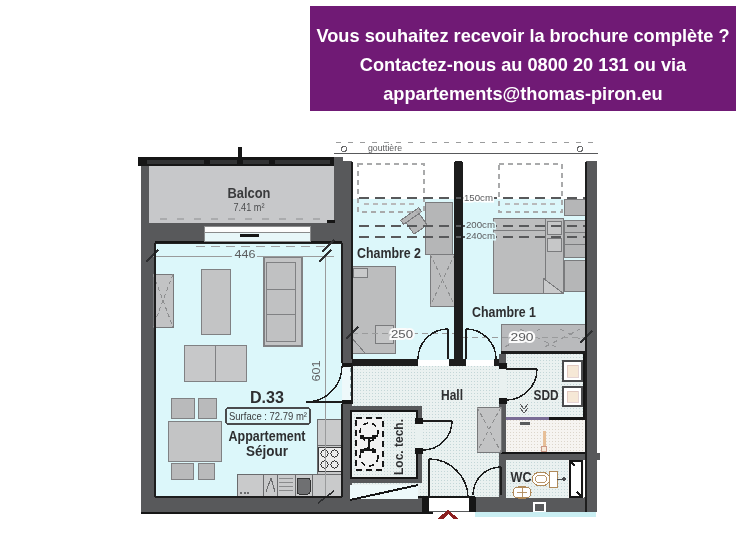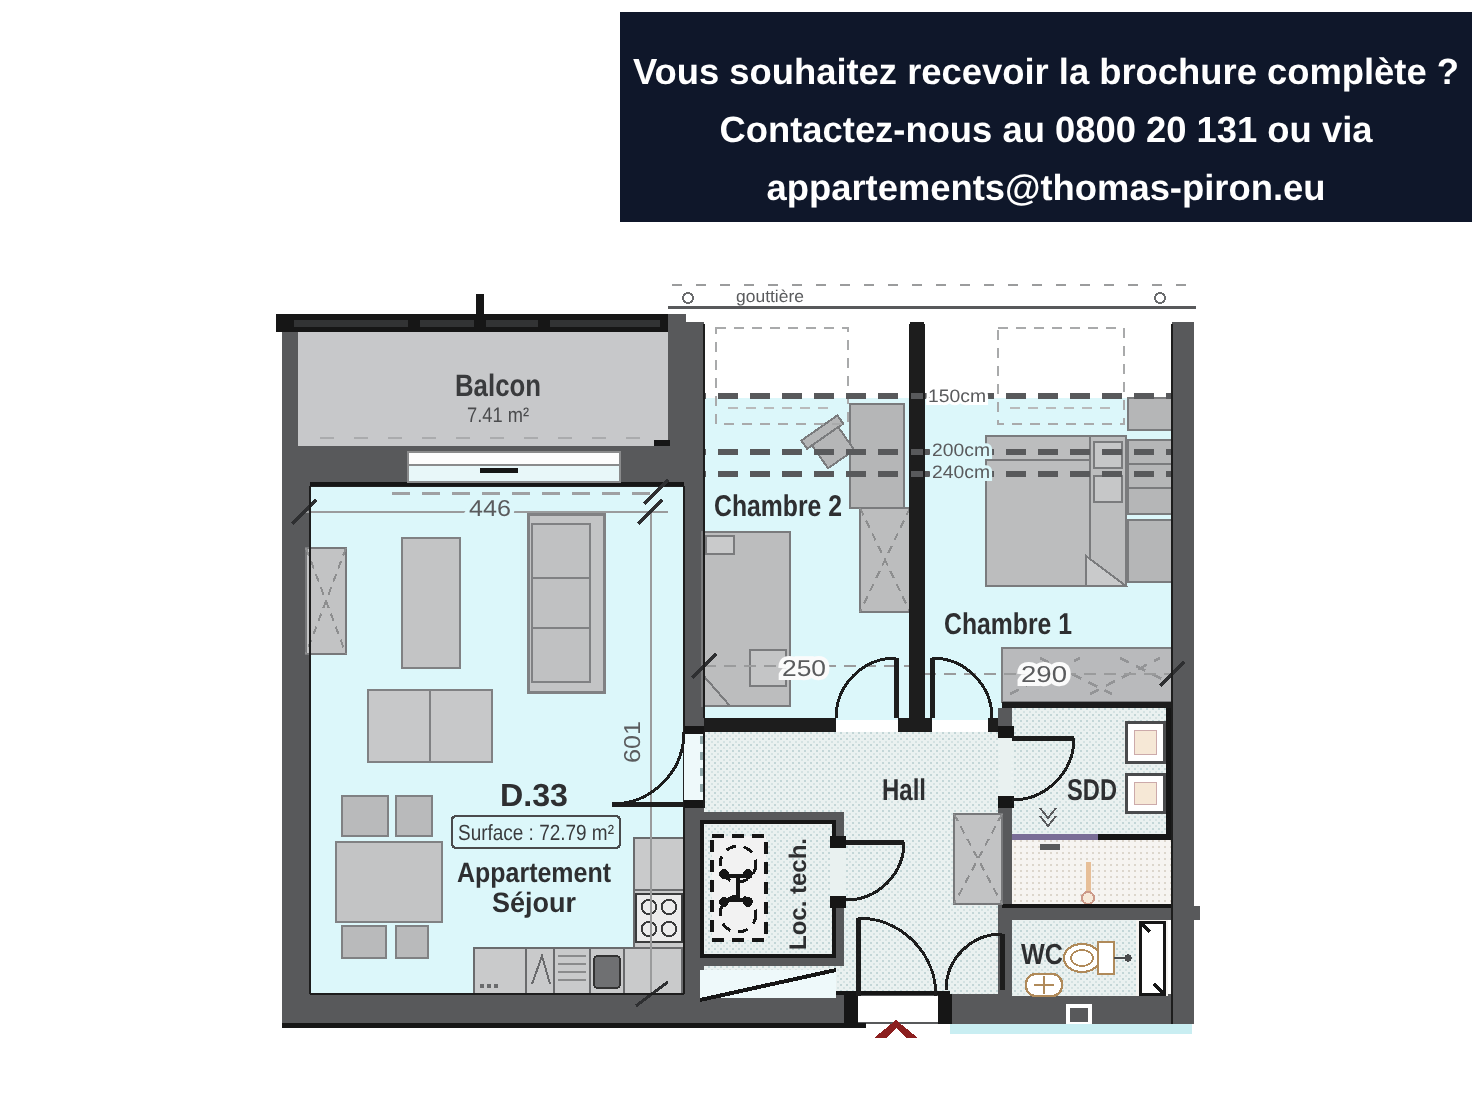--- a/index.html
+++ b/index.html
@@ -1,17 +1,17 @@
 <!DOCTYPE html>
 <html><head>
 <meta charset="utf-8">
 <style>
 html,body{margin:0;padding:0;background:#fff;}
 body{width:736px;height:552px;position:relative;font-family:"Liberation Sans",sans-serif;}
-.banner{position:absolute;left:310px;top:6px;width:426px;height:105px;background:#0f172a;color:#fff;font-weight:bold;font-size:18.2px;text-align:center;line-height:29px;padding-top:0;}
+.banner{position:absolute;left:310px;top:6px;width:426px;height:105px;background:#701a75;color:#fff;font-weight:bold;font-size:18.2px;text-align:center;line-height:29px;padding-top:0;}
 .banner .in{padding-top:16px;}
 svg text{font-family:"Liberation Sans",sans-serif;}
 </style>
 </head>
 <body>
 
 <div class="banner">
     <div class="in">Vous souhaitez recevoir la brochure complète ?<br>Contactez-nous au 0800 20 131 ou via<br>appartements@thomas-piron.eu</div>
   </div>
 

